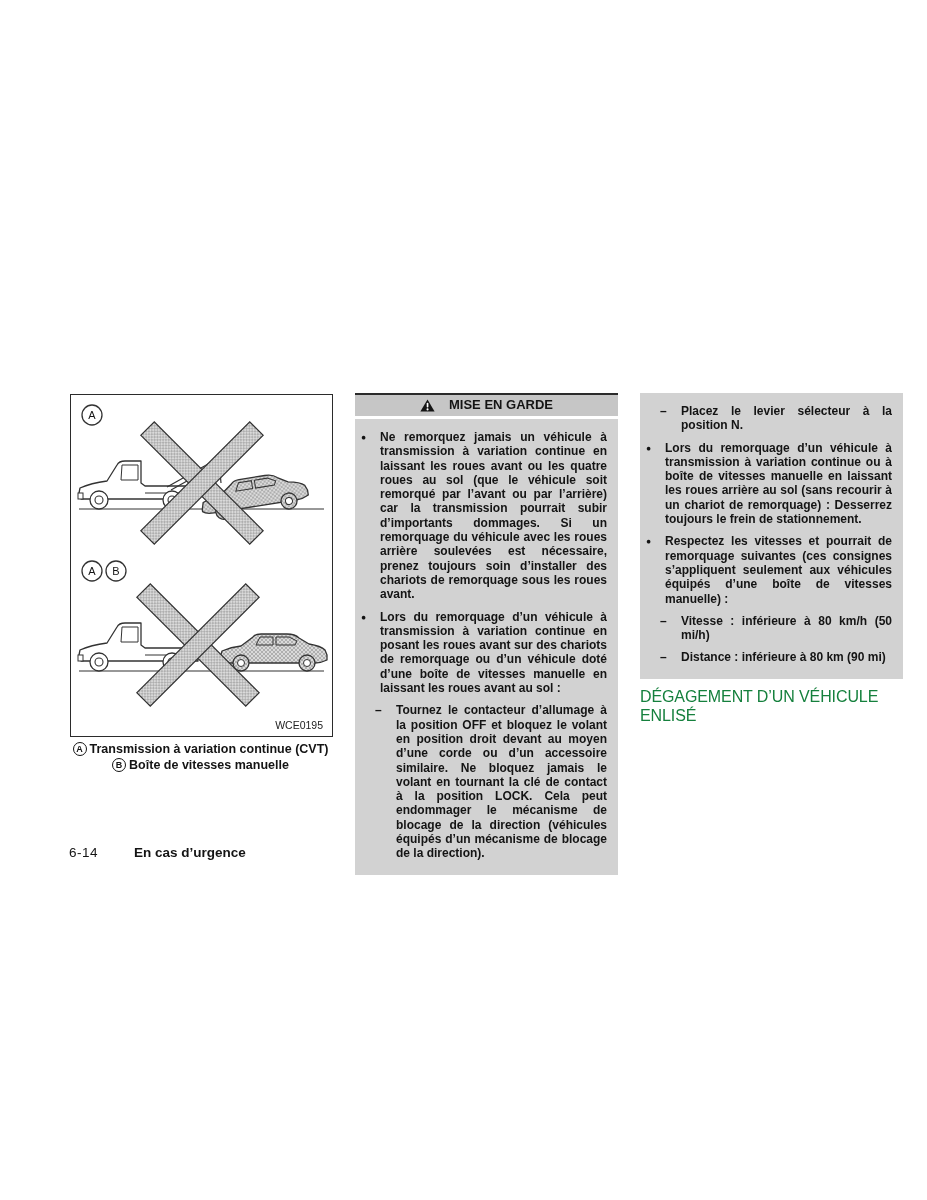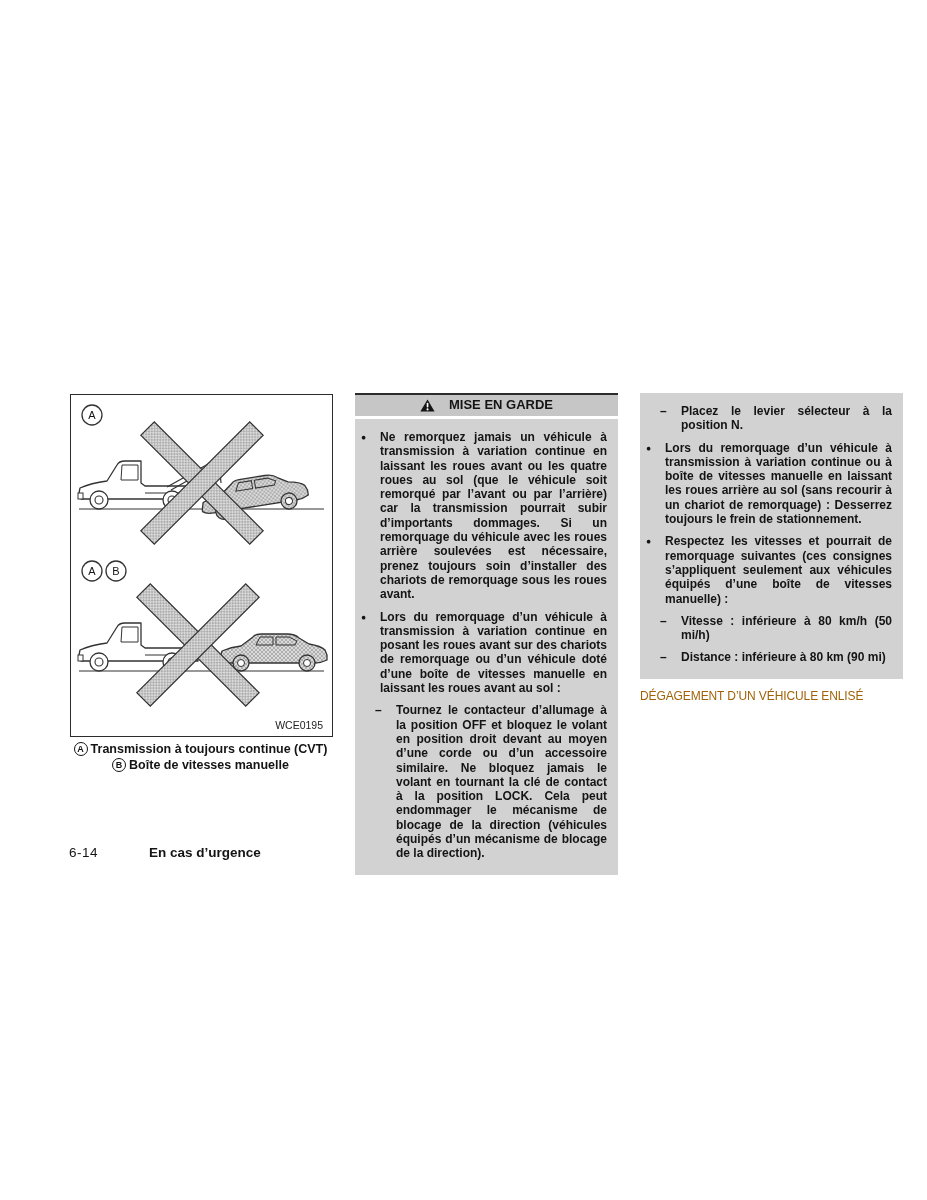--- a/index.html
+++ b/index.html
@@ -35,27 +35,27 @@
   .warn-body { background:#d2d2d2; padding:5px 5px 8px 5px; }
   .li { position:relative; margin-bottom:8px; }
   .li:last-child { margin-bottom:0; }
   .li .text { display:block; margin:6px; }
   .li.bullet { padding-left:14px; }
   .li.bullet > .marker { position:absolute; left:1px; top:0; font-size:8.5px; }
   .li.dash { padding-left:30px; }
   .li.dash > .marker { position:absolute; left:15px; top:0; }
 
   .section-heading {
-    margin:8px 0 0 0; font-size:12px; font-weight:400; line-height:19.5px;
-    text-align:left; letter-spacing:-0.1px; color:#a16207;
+    margin:8px 0 0 0; font-size:16px; font-weight:400; line-height:19.5px;
+    text-align:left; letter-spacing:-0.1px; color:#15803d;
   }
 
   
   .page-footer { position:absolute; left:69px; top:845px; font-size:13.5px; }
-  .page-footer .num { font-weight:400; margin-right:15px; letter-spacing:0.5px;text-align:center; }
+  .page-footer .num { font-weight:400; letter-spacing:0.5px;text-align:center; }
   .page-footer .sec { font-weight:bold;padding-left:36px; }
 </style>
 </head>
 <body>
 
 <div class="page">
 
   <figure class="figure" style="margin:0">
     <div class="figure-box">
       <svg width="261" height="341" viewBox="0 0 261 341">
@@ -108,21 +108,21 @@
         <circle cx="21" cy="176" r="10" fill="#ffffff" stroke="#333" stroke-width="1.3"></circle>
         <text x="21" y="180" font-size="11" text-anchor="middle" fill="#141414">A</text>
         <circle cx="45" cy="176" r="10" fill="#ffffff" stroke="#333" stroke-width="1.3"></circle>
         <text x="45" y="180" font-size="11" text-anchor="middle" fill="#141414">B</text>
 
         <text x="252" y="334" font-size="10.5" text-anchor="end" fill="#222">WCE0195</text>
       </svg>
     </div>
     <figcaption class="figcaption">
       <div class="cap-line">
-        <span class="circ">A</span><span>Transmission à toujours continue (CVT)</span>
+        <span class="circ">A</span><span>Transmission à variation continue (CVT)</span>
       </div>
       <div class="cap-line">
         <span class="circ">B</span><span>Boîte de vitesses manuelle</span>
       </div>
     </figcaption>
   </figure>
 
   <section class="col col-mid">
     <header class="warn-header">
       <svg width="15" height="13" viewBox="0 0 15 13">

